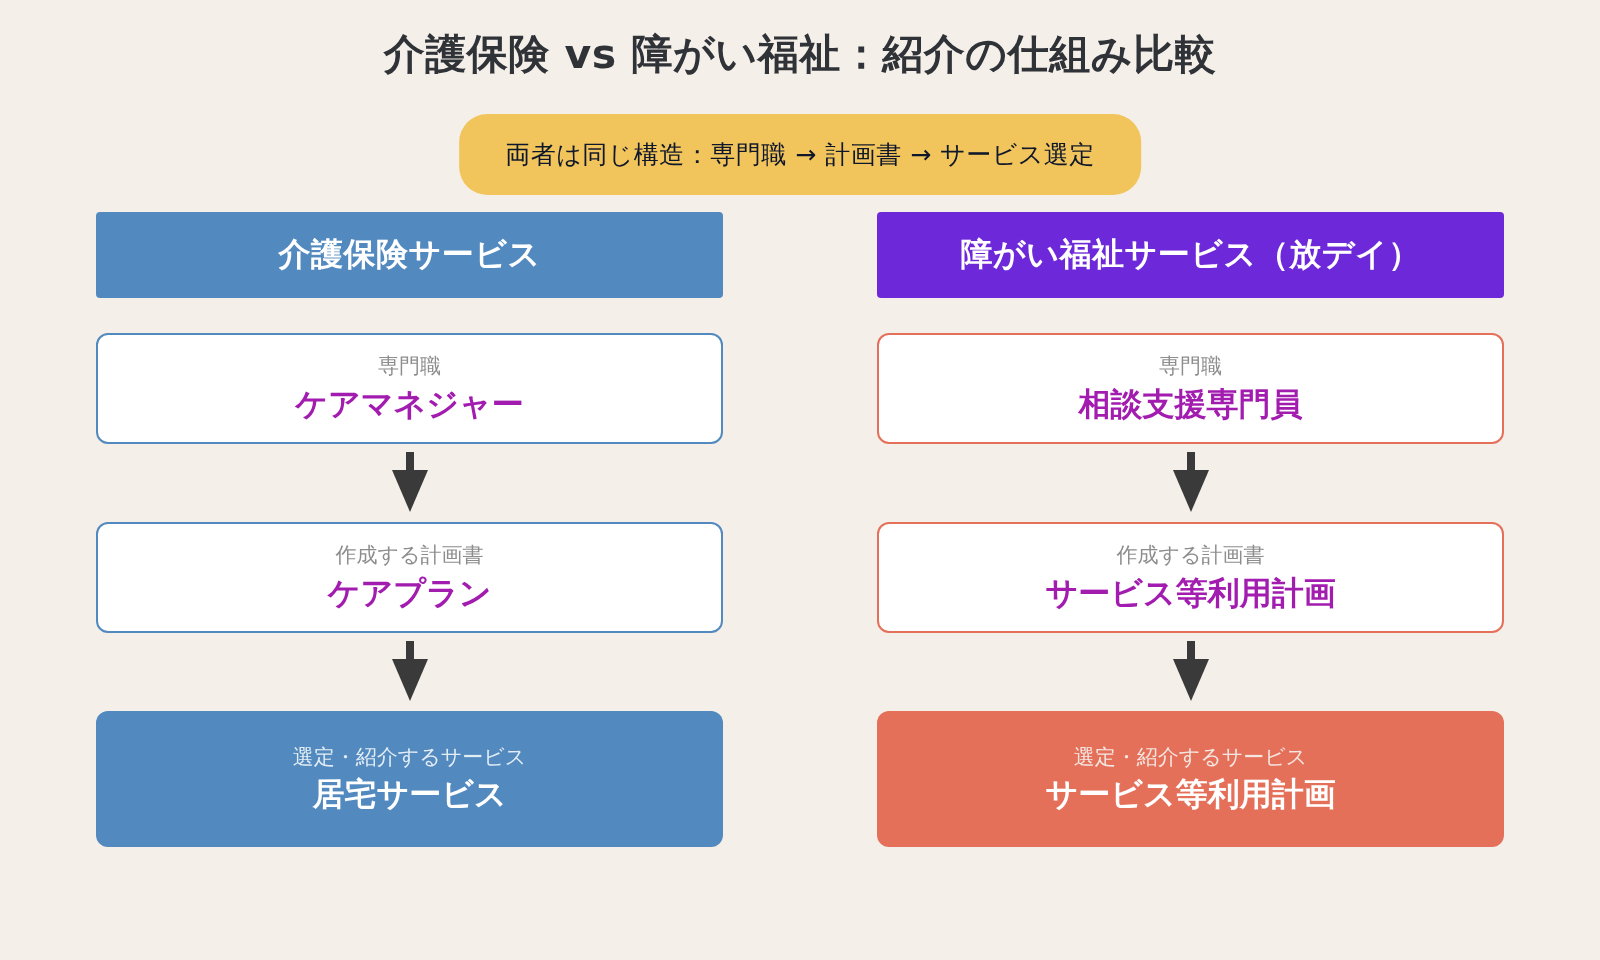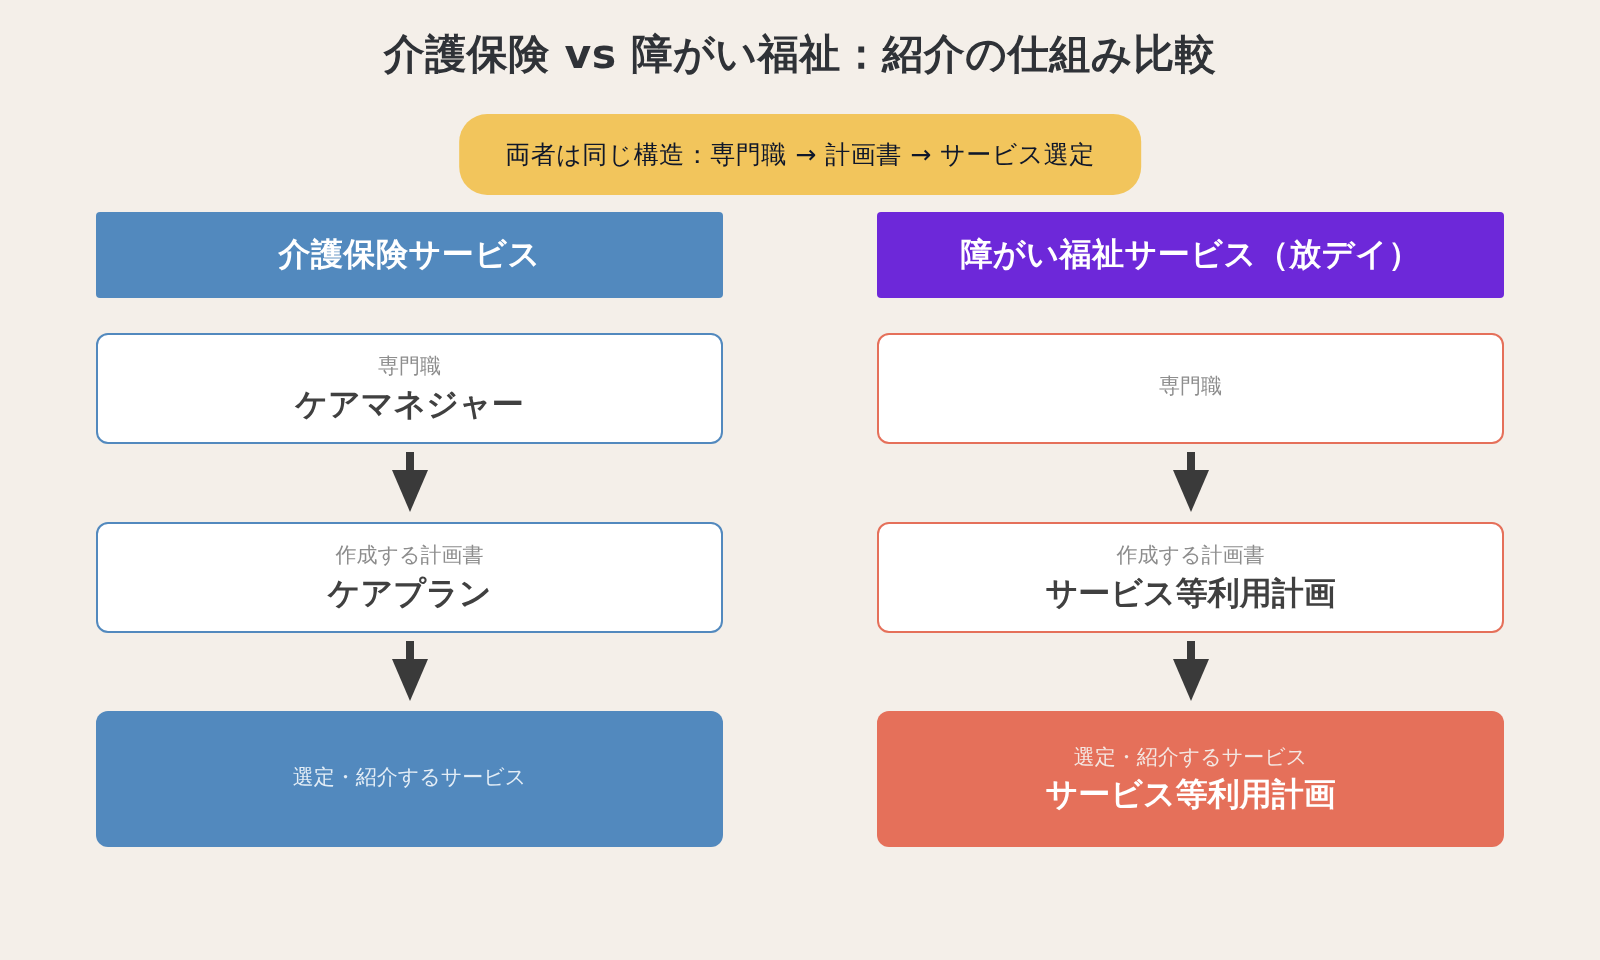--- a/index.html
+++ b/index.html
@@ -110,21 +110,21 @@
     margin-bottom: 4px;
   }
   .card.filled .card-label {
     color: #f4e7e2;
   }
   .column.left .card.filled .card-label { color: #e3edf6; }
 
   .card-value {
     font-size: 32px;
     font-weight: bold;
-    color: #404040;
+    color: #a21caf;
     line-height: 1.25;
   }
   .card.filled .card-value { color: #ffffff; }
 
   
   .arrow-wrap {
     height: 78px;
     display: flex;
     align-items: center;
     justify-content: center;
@@ -169,32 +169,34 @@
 
       <div class="arrow-wrap">
         <svg class="arrow" width="46" height="62" viewBox="0 0 46 62" aria-hidden="true">
           <rect x="19" y="0" width="8" height="22" fill="#3a3a3a"></rect>
           <polygon points="5,18 41,18 23,60" fill="#3a3a3a"></polygon>
         </svg>
       </div>
 
       <div class="card filled">
         <div class="card-label">選定・紹介するサービス</div>
+        <div class="card-value">居宅サービス</div>
       </div>
 
     </div>
 
     <div class="column right">
 
       <div class="col-header">障がい福祉サービス（放デイ）</div>
 
       <div class="gap-lg"></div>
 
       <div class="card outline">
         <div class="card-label">専門職</div>
+        <div class="card-value">相談支援専門員</div>
       </div>
 
       <div class="arrow-wrap">
         <svg class="arrow" width="46" height="62" viewBox="0 0 46 62" aria-hidden="true">
           <rect x="19" y="0" width="8" height="22" fill="#3a3a3a"></rect>
           <polygon points="5,18 41,18 23,60" fill="#3a3a3a"></polygon>
         </svg>
       </div>
 
       <div class="card outline">

